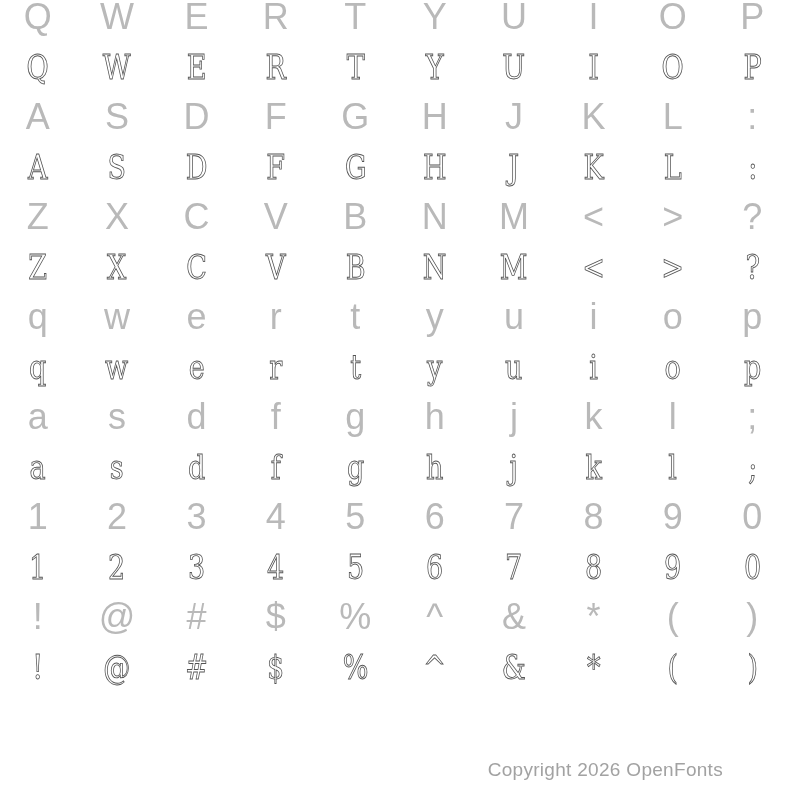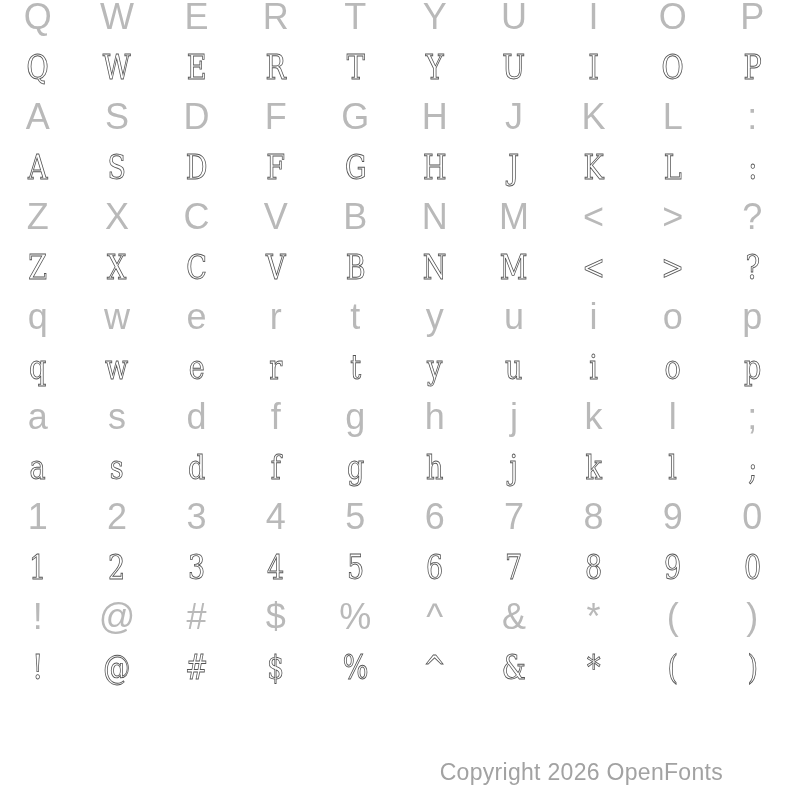--- a/index.html
+++ b/index.html
@@ -46,21 +46,21 @@
   @supports (-webkit-text-stroke: 1px black) {
     .glyph-row.specimen .glyph-cell {
       -webkit-text-stroke: 0.9px var(--stroke-color, #555555);
       -webkit-text-fill-color: transparent;
     }
   }
   .copyright {
     position: absolute;
     top: 759px;
     right: 77px;
-    font-size: 23px;
+    font-size: 19px;
     letter-spacing: 0.3px;
     color: var(--copy-color, #a2a2a2);
     font-family: "Liberation Sans", sans-serif;
   }
 </style>
 </head>
 <body style="background: rgb(255, 255, 255);">
 
 <div class="glyph-grid">
     <div class="glyph-row reference">

